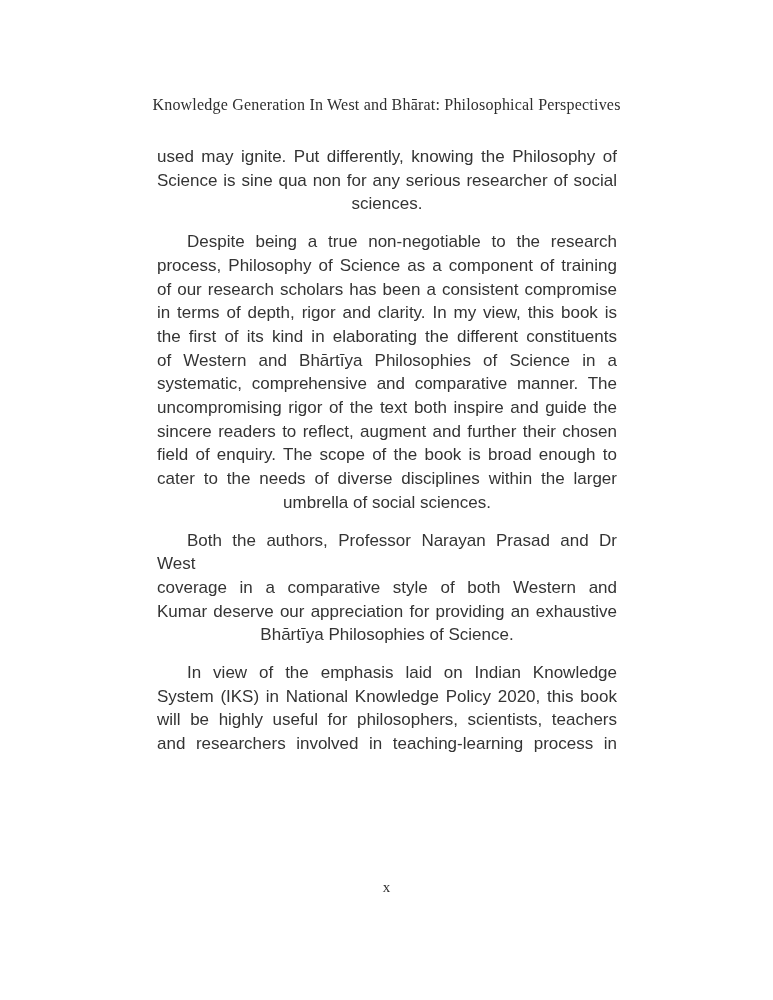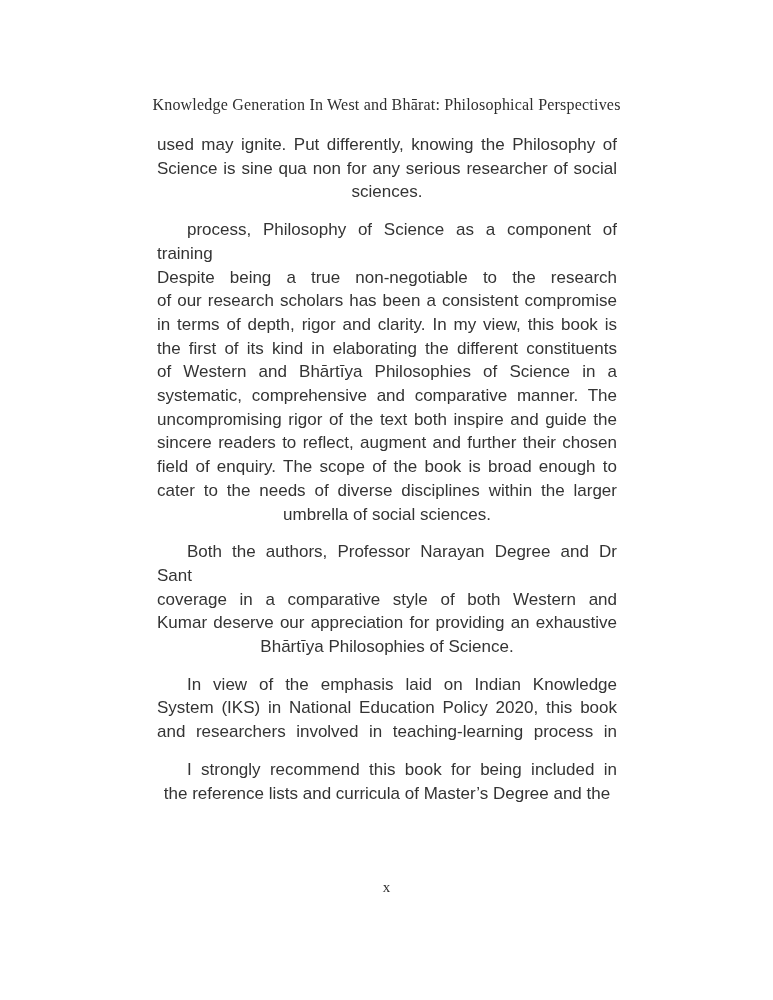--- a/index.html
+++ b/index.html
@@ -29,21 +29,21 @@
     position: absolute;
     top: 133px;
     left: 157px;
     width: 460px;
     font-family: "Liberation Sans", "DejaVu Sans", sans-serif;
     font-size: 17px;
     line-height: 23.7px;
     color: #343434;
   }
   .para {
-    margin: 0 0 14px 0;
+    margin: 12px 0 14px 0;
   }
   .para:last-child { margin-bottom: 0; }
   .line {
     text-align: center;
     white-space: normal;
   }
   .line.just {
     text-align: justify;
     text-align-last: justify;
   }
@@ -67,44 +67,41 @@
 <div class="page">
   <div class="running-header">Knowledge Generation In West and Bhārat: Philosophical Perspectives</div>
 
   <div class="body-text" id="paras">
       <div class="para">
         <div class="line just">used may ignite. Put differently, knowing the Philosophy of</div>
         <div class="line just">Science is sine qua non for any serious researcher of social</div>
         <div class="line">sciences.</div>
       </div>
       <div class="para indent">
+        <div class="line just">Despite being a true non-negotiable to the research</div>
         <div class="line just">process, Philosophy of Science as a component of training</div>
-        <div class="line just">Despite being a true non-negotiable to the research</div>
         <div class="line just">of our research scholars has been a consistent compromise</div>
         <div class="line just">in terms of depth, rigor and clarity. In my view, this book is</div>
         <div class="line just">the first of its kind in elaborating the different constituents</div>
         <div class="line just">of Western and Bhārtīya Philosophies of Science in a</div>
         <div class="line just">systematic, comprehensive and comparative manner. The</div>
         <div class="line just">uncompromising rigor of the text both inspire and guide the</div>
         <div class="line just">sincere readers to reflect, augment and further their chosen</div>
         <div class="line just">field of enquiry. The scope of the book is broad enough to</div>
         <div class="line just">cater to the needs of diverse disciplines within the larger</div>
         <div class="line">umbrella of social sciences.</div>
       </div>
       <div class="para indent">
-        <div class="line just">Both the authors, Professor Narayan Degree and Dr Sant</div>
+        <div class="line just">Both the authors, Professor Narayan Prasad and Dr West</div>
         <div class="line just">coverage in a comparative style of both Western and</div>
         <div class="line just">Kumar deserve our appreciation for providing an exhaustive</div>
         <div class="line">Bhārtīya Philosophies of Science.</div>
       </div>
       <div class="para indent">
         <div class="line just">In view of the emphasis laid on Indian Knowledge</div>
-        <div class="line just">System (IKS) in National Education Policy 2020, this book</div>
+        <div class="line just">System (IKS) in National Knowledge Policy 2020, this book</div>
+        <div class="line just">will be highly useful for philosophers, scientists, teachers</div>
         <div class="line just">and researchers involved in teaching-learning process in</div>
-      </div>
-      <div class="para indent">
-        <div class="line just">I strongly recommend this book for being included in</div>
-        <div class="line">the reference lists and curricula of Master’s Degree and the</div>
       </div>
     </div>
 
   <div class="folio">x</div>
 </div>
 
 </body></html>

